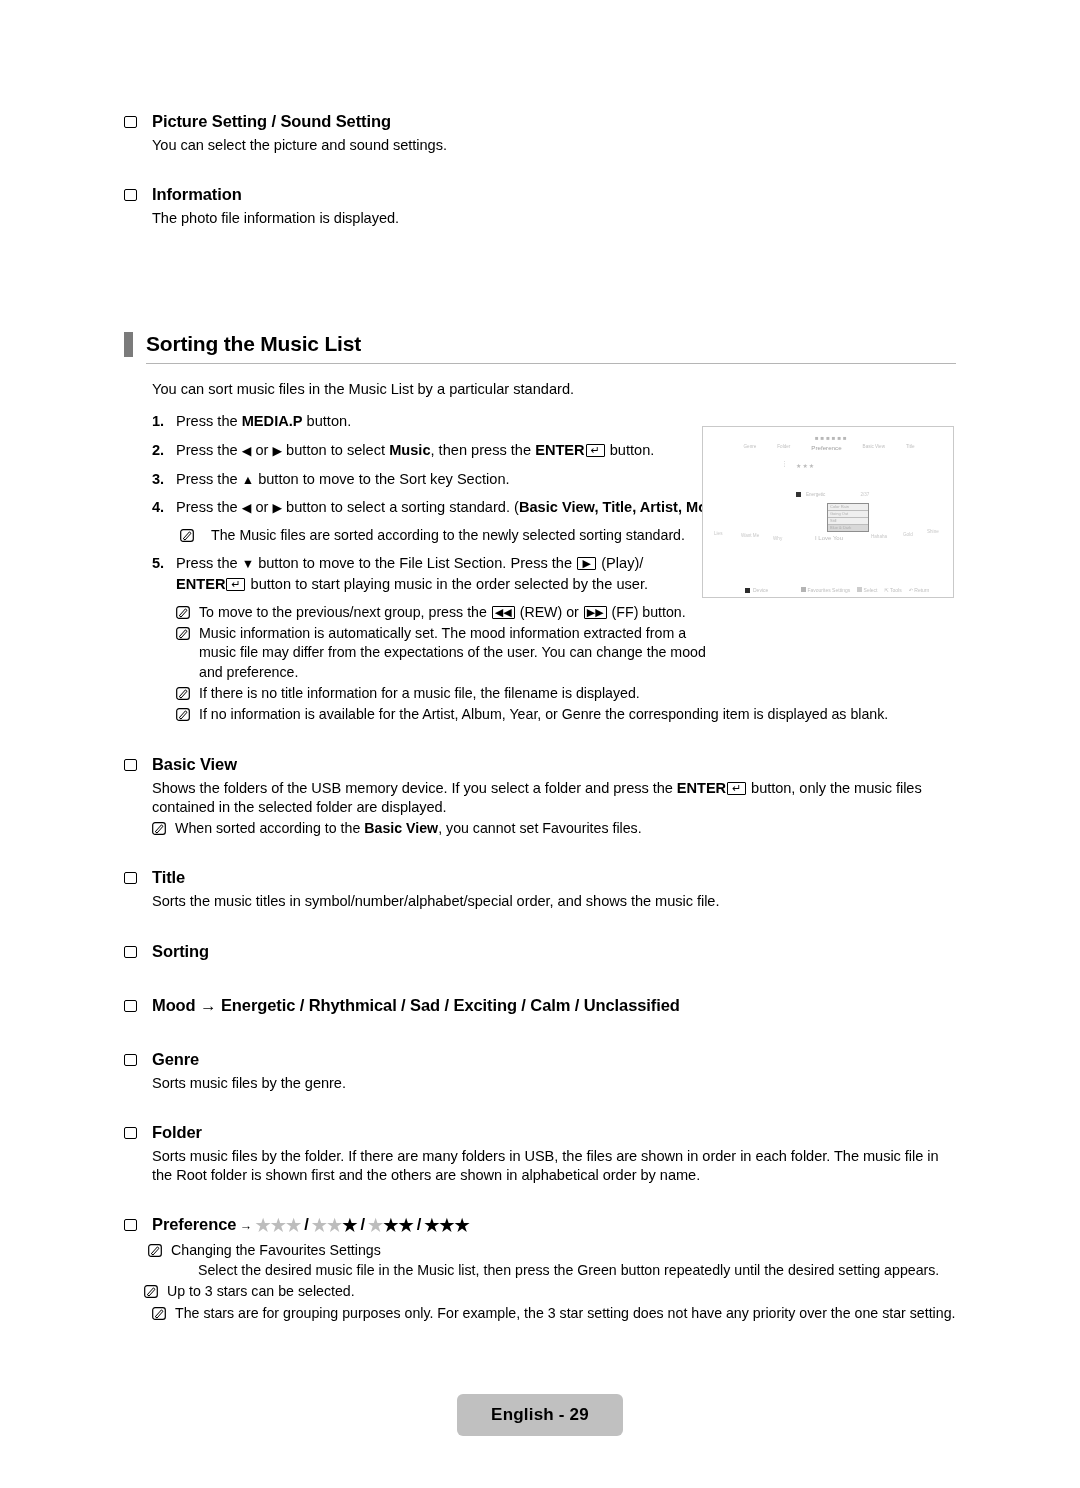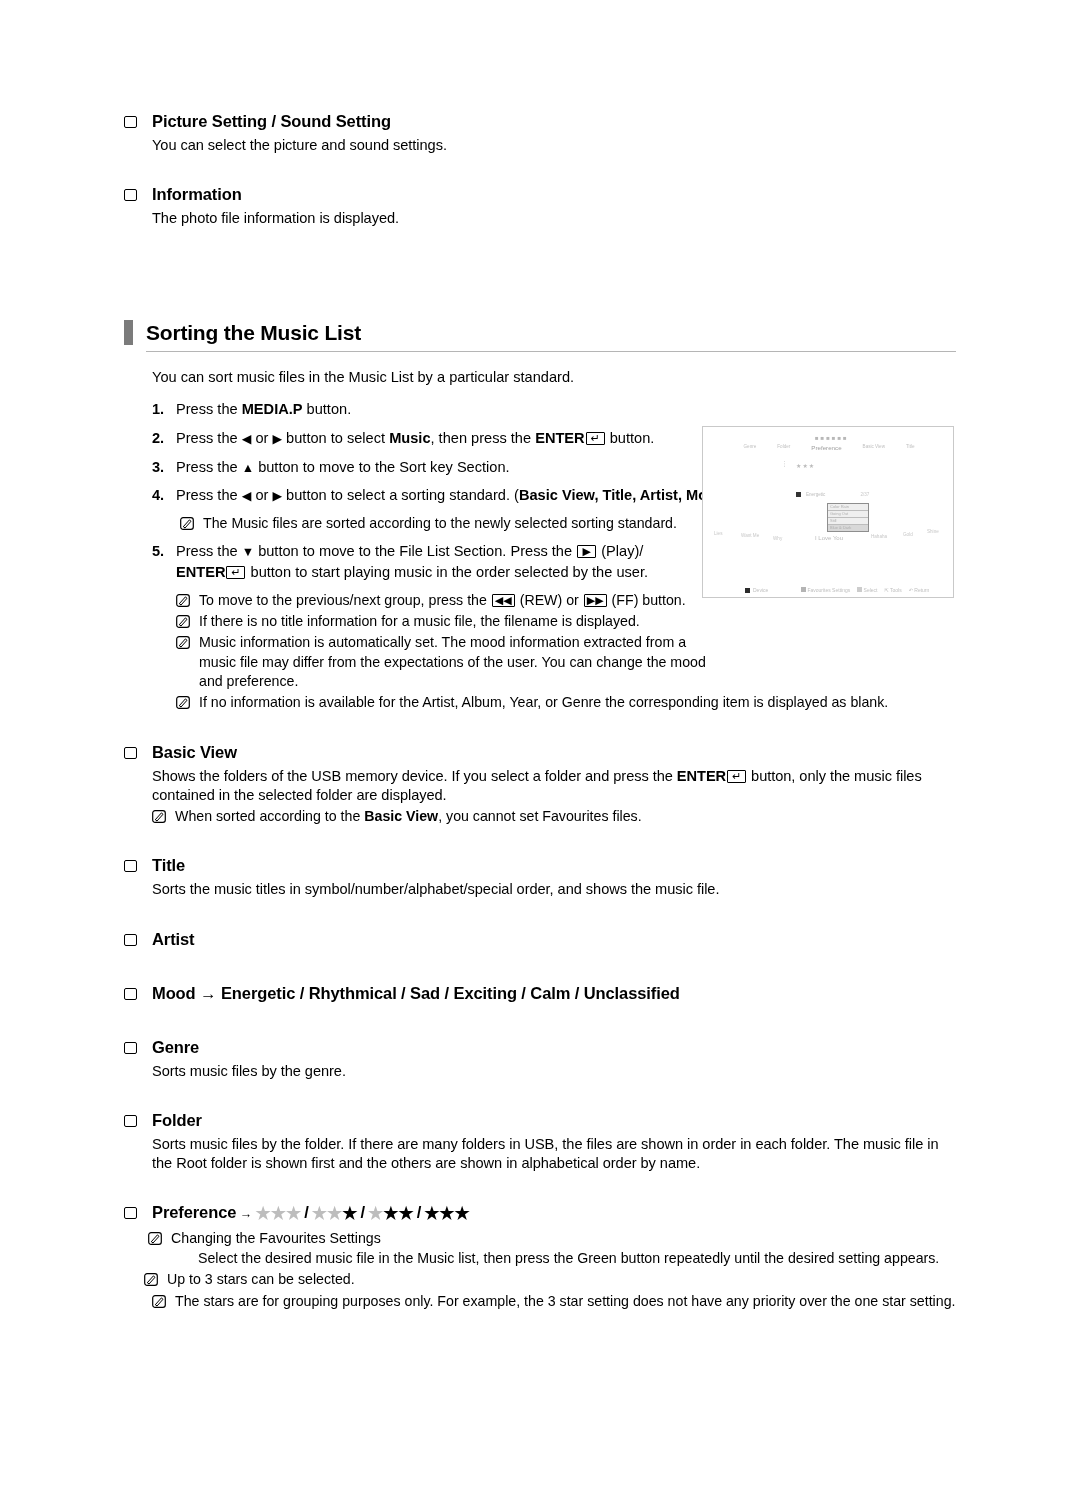--- a/index.html
+++ b/index.html
@@ -53,22 +53,21 @@
     margin-left: 28px;
     font-size: 14.6px;
     line-height: 1.32;
     letter-spacing: -0.05px;
   }
   .gap-md { height: 30px; }
 
   
   .section-header {
     display: flex;
-    align-items: center;
-    margin-top: 0px;
+    margin-top: 12px;
     margin-bottom: 6px;
   }
   .section-bar {
     width: 9px;
     height: 25px;
     background: #7b7b7b;
     margin-right: 13px;
     flex: 0 0 auto;
   }
   .section-title {
@@ -108,21 +107,21 @@
 
   
   .note {
     display: flex;
     align-items: flex-start;
     font-size: 14.2px;
     line-height: 1.36;
     margin-top: 2px;
   }
   .note-indent-1 { margin-left: 24px; }
-  .note-indent-2 { margin-left: 28px; }
+  .note-indent-2 { margin-left: 28px; gap: 8px; }
   .note-icon {
     width: 14px;
     height: 13px;
     flex: 0 0 auto;
     margin-right: 9px;
     margin-top: 3px;
   }
   .note-icon svg { display: block; }
   .note-text { flex: 1 1 auto; }
   .note-sub {
@@ -356,31 +355,31 @@
         <span class="note-text">To move to the previous/next group, press the <span class="keybox">◀◀</span> (REW) or <span class="keybox">▶▶</span> (FF) button.</span>
       </div>
       <div class="note">
         <span class="note-icon">
           <svg width="14" height="13" viewBox="0 0 14 13">
               <rect x="0.7" y="0.7" width="12.6" height="11.6" rx="2.4" fill="none" stroke="#000" stroke-width="1.2"></rect>
               <path d="M3.4 9.6 L9.4 2.9 L11 4.3 L5 11 Z" fill="none" stroke="#000" stroke-width="1"></path>
               <path d="M3.4 9.6 L5 11" stroke="#000" stroke-width="1"></path>
             </svg>
         </span>
+        <span class="note-text" style="max-width:520px">Music information is automatically set. The mood information extracted from a music file may differ from the expectations of the user. You can change the mood and preference.</span>
+      </div>
+      <div class="note">
+        <span class="note-icon">
+          <svg width="14" height="13" viewBox="0 0 14 13">
+              <rect x="0.7" y="0.7" width="12.6" height="11.6" rx="2.4" fill="none" stroke="#000" stroke-width="1.2"></rect>
+              <path d="M3.4 9.6 L9.4 2.9 L11 4.3 L5 11 Z" fill="none" stroke="#000" stroke-width="1"></path>
+              <path d="M3.4 9.6 L5 11" stroke="#000" stroke-width="1"></path>
+            </svg>
+        </span>
         <span class="note-text">If there is no title information for a music file, the filename is displayed.</span>
-      </div>
-      <div class="note">
-        <span class="note-icon">
-          <svg width="14" height="13" viewBox="0 0 14 13">
-              <rect x="0.7" y="0.7" width="12.6" height="11.6" rx="2.4" fill="none" stroke="#000" stroke-width="1.2"></rect>
-              <path d="M3.4 9.6 L9.4 2.9 L11 4.3 L5 11 Z" fill="none" stroke="#000" stroke-width="1"></path>
-              <path d="M3.4 9.6 L5 11" stroke="#000" stroke-width="1"></path>
-            </svg>
-        </span>
-        <span class="note-text" style="max-width:520px">Music information is automatically set. The mood information extracted from a music file may differ from the expectations of the user. You can change the mood and preference.</span>
       </div>
       <div class="note">
         <span class="note-icon">
           <svg width="14" height="13" viewBox="0 0 14 13">
               <rect x="0.7" y="0.7" width="12.6" height="11.6" rx="2.4" fill="none" stroke="#000" stroke-width="1.2"></rect>
               <path d="M3.4 9.6 L9.4 2.9 L11 4.3 L5 11 Z" fill="none" stroke="#000" stroke-width="1"></path>
               <path d="M3.4 9.6 L5 11" stroke="#000" stroke-width="1"></path>
             </svg>
         </span>
         <span class="note-text">If no information is available for the Artist, Album, Year, or Genre the corresponding item is displayed as blank.</span>
@@ -417,21 +416,21 @@
         <span class="entry-title">Title</span>
       </div>
       <div class="entry-body">Sorts the music titles in symbol/number/alphabet/special order, and shows the music file.</div>
     </div>
 
     <div class="gap-md"></div>
 
     <div>
       <div class="entry-head">
         <span class="bullet-box"></span>
-        <span class="entry-title">Artist</span>
+        <span class="entry-title">Sorting</span>
       </div>
     </div>
 
     <div class="gap-md"></div>
 
     <div>
       <div class="entry-head">
         <span class="bullet-box"></span>
         <span class="entry-title">Mood → Energetic / Rhythmical / Sad / Exciting / Calm / Unclassified</span>
       </div>
@@ -545,14 +544,17 @@
       </span>
       <span class="right">
         <span><span class="sq gray"></span> <span>Favourites Settings</span></span>
         <span><span class="sq lgray"></span> <span>Select</span></span>
         <span><span>⇱</span> <span>Tools</span></span>
         <span><span>↶</span> <span>Return</span></span>
       </span>
     </div>
   </div>
 
+  <div class="footer-pill">
+    <span>English - 29</span>
+  </div>
 
 </div>
 
 </body></html>

